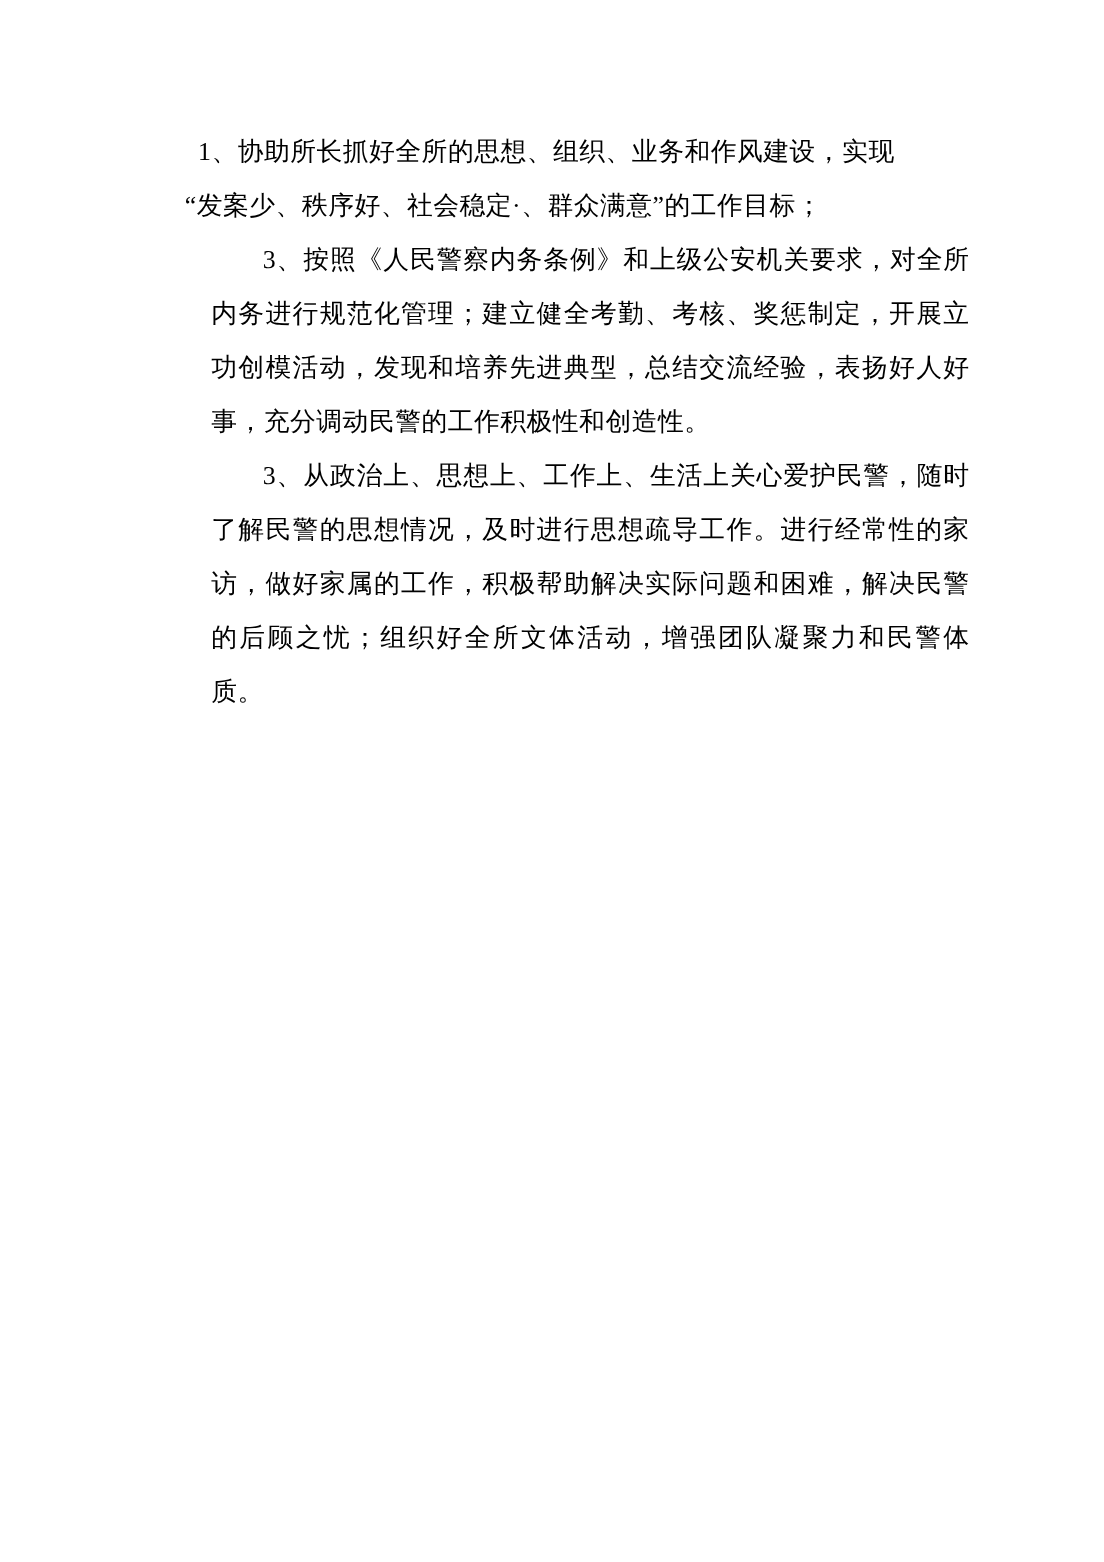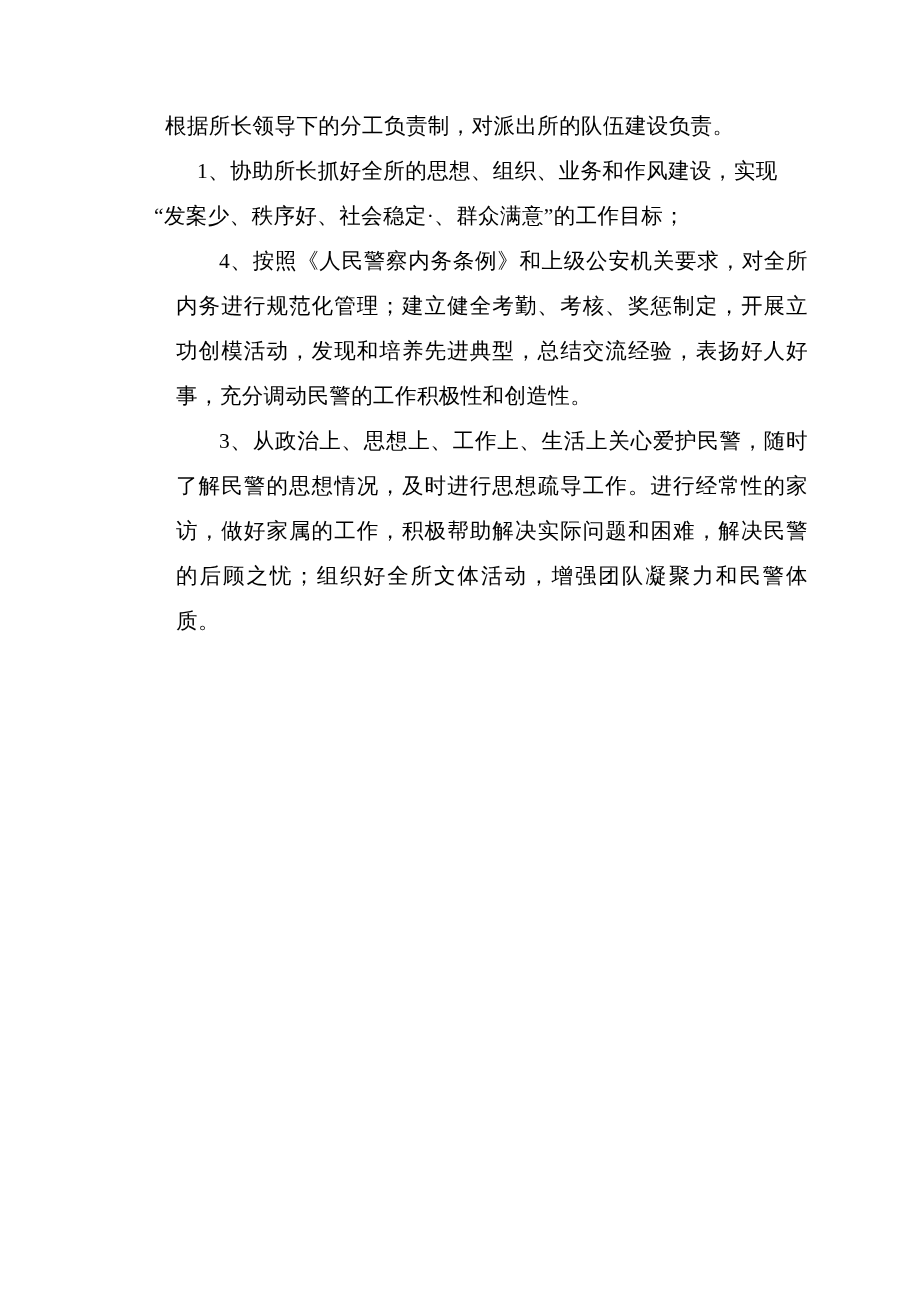--- a/index.html
+++ b/index.html
@@ -43,26 +43,25 @@
   .inner {
     padding-left: 22px;
   }
 </style>
 </head>
 <body>
 
 <div class="page">
   <div class="doc-body">
 
-    <p class="para">根据所长领导下的分工负责制，对派出所的队伍建设负责。</p>
 
     <p class="para">1、协助所长抓好全所的思想、组织、业务和作风建设，实现</p>
 
     <p class="para no-indent">“发案少、秩序好、社会稳定·、群众满意”的工作目标；</p>
 
 
 
-    <p class="para inner">4、按照《人民警察内务条例》和上级公安机关要求，对全所内务进行规范化管理；建立健全考勤、考核、奖惩制定，开展立功创模活动，发现和培养先进典型，总结交流经验，表扬好人好事，充分调动民警的工作积极性和创造性。</p>
+    <p class="para inner">3、按照《人民警察内务条例》和上级公安机关要求，对全所内务进行规范化管理；建立健全考勤、考核、奖惩制定，开展立功创模活动，发现和培养先进典型，总结交流经验，表扬好人好事，充分调动民警的工作积极性和创造性。</p>
 
     <p class="para inner">3、从政治上、思想上、工作上、生活上关心爱护民警，随时了解民警的思想情况，及时进行思想疏导工作。进行经常性的家访，做好家属的工作，积极帮助解决实际问题和困难，解决民警的后顾之忧；组织好全所文体活动，增强团队凝聚力和民警体质。</p>
 
   </div>
 </div>
 
 </body></html>

